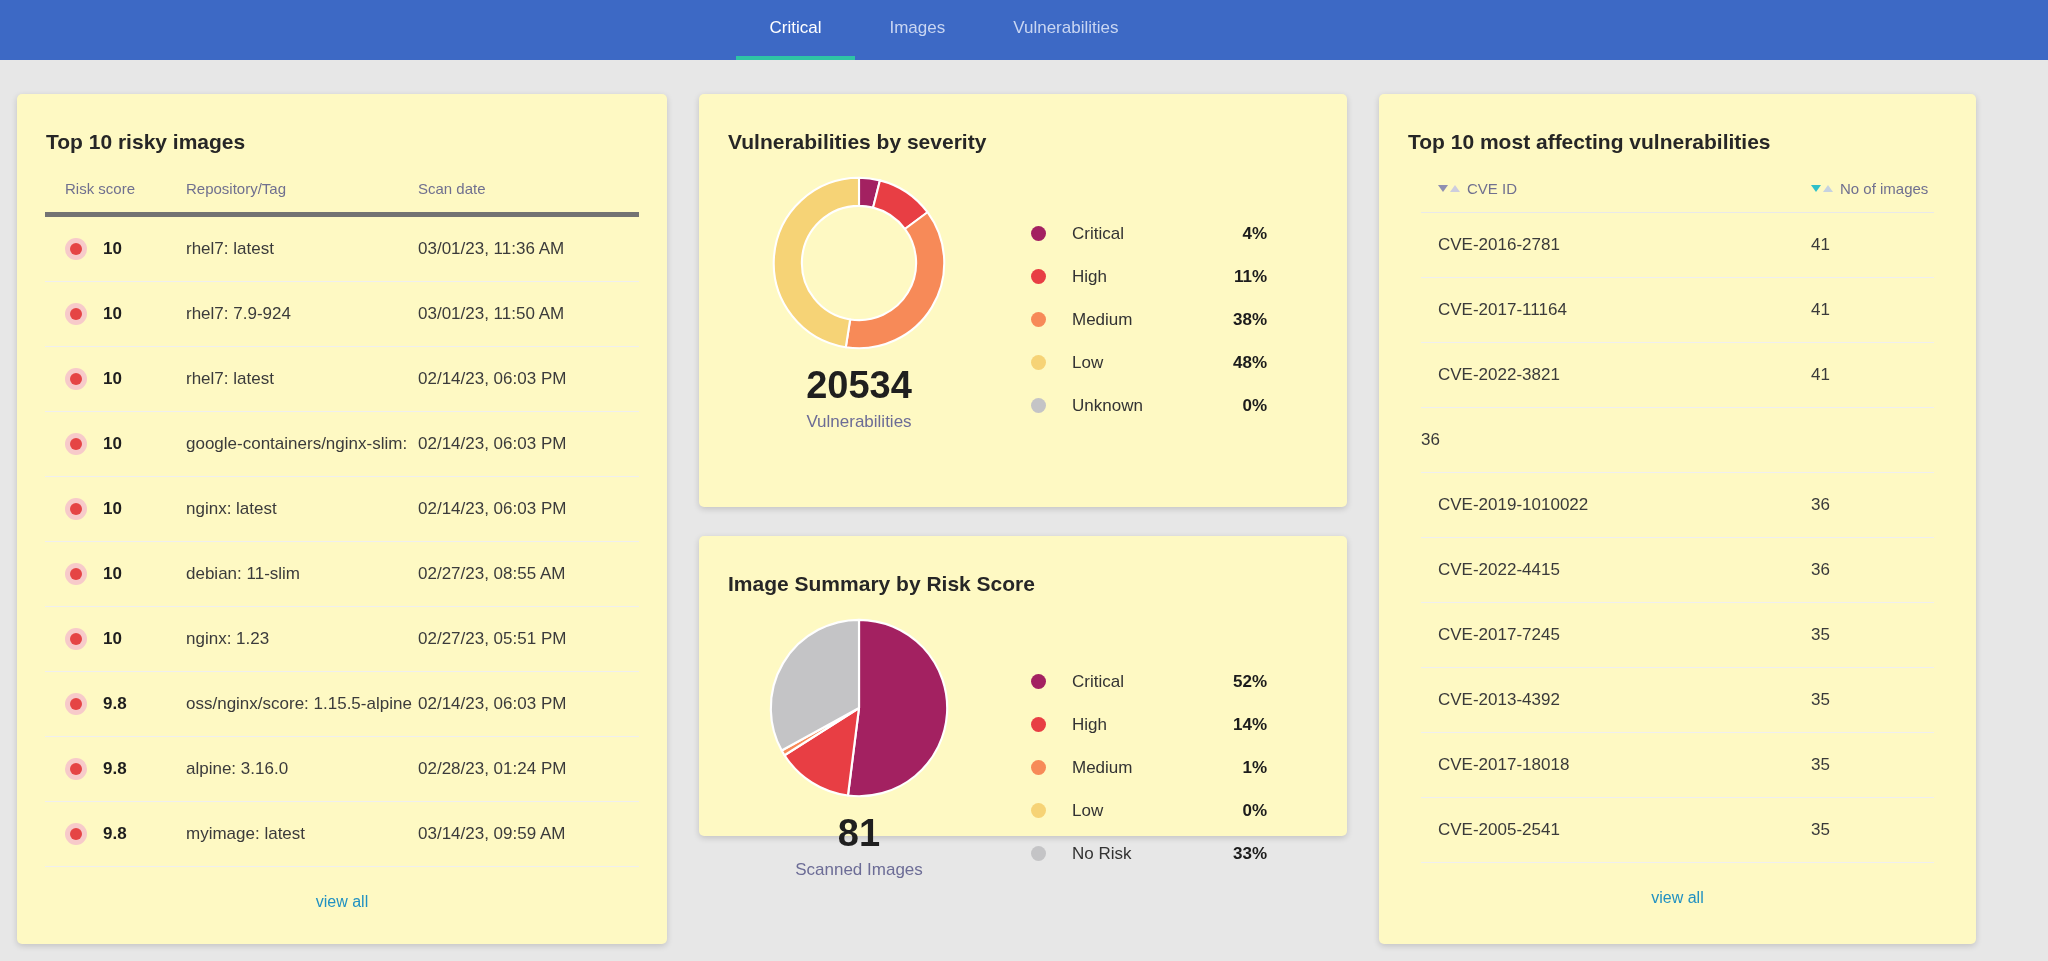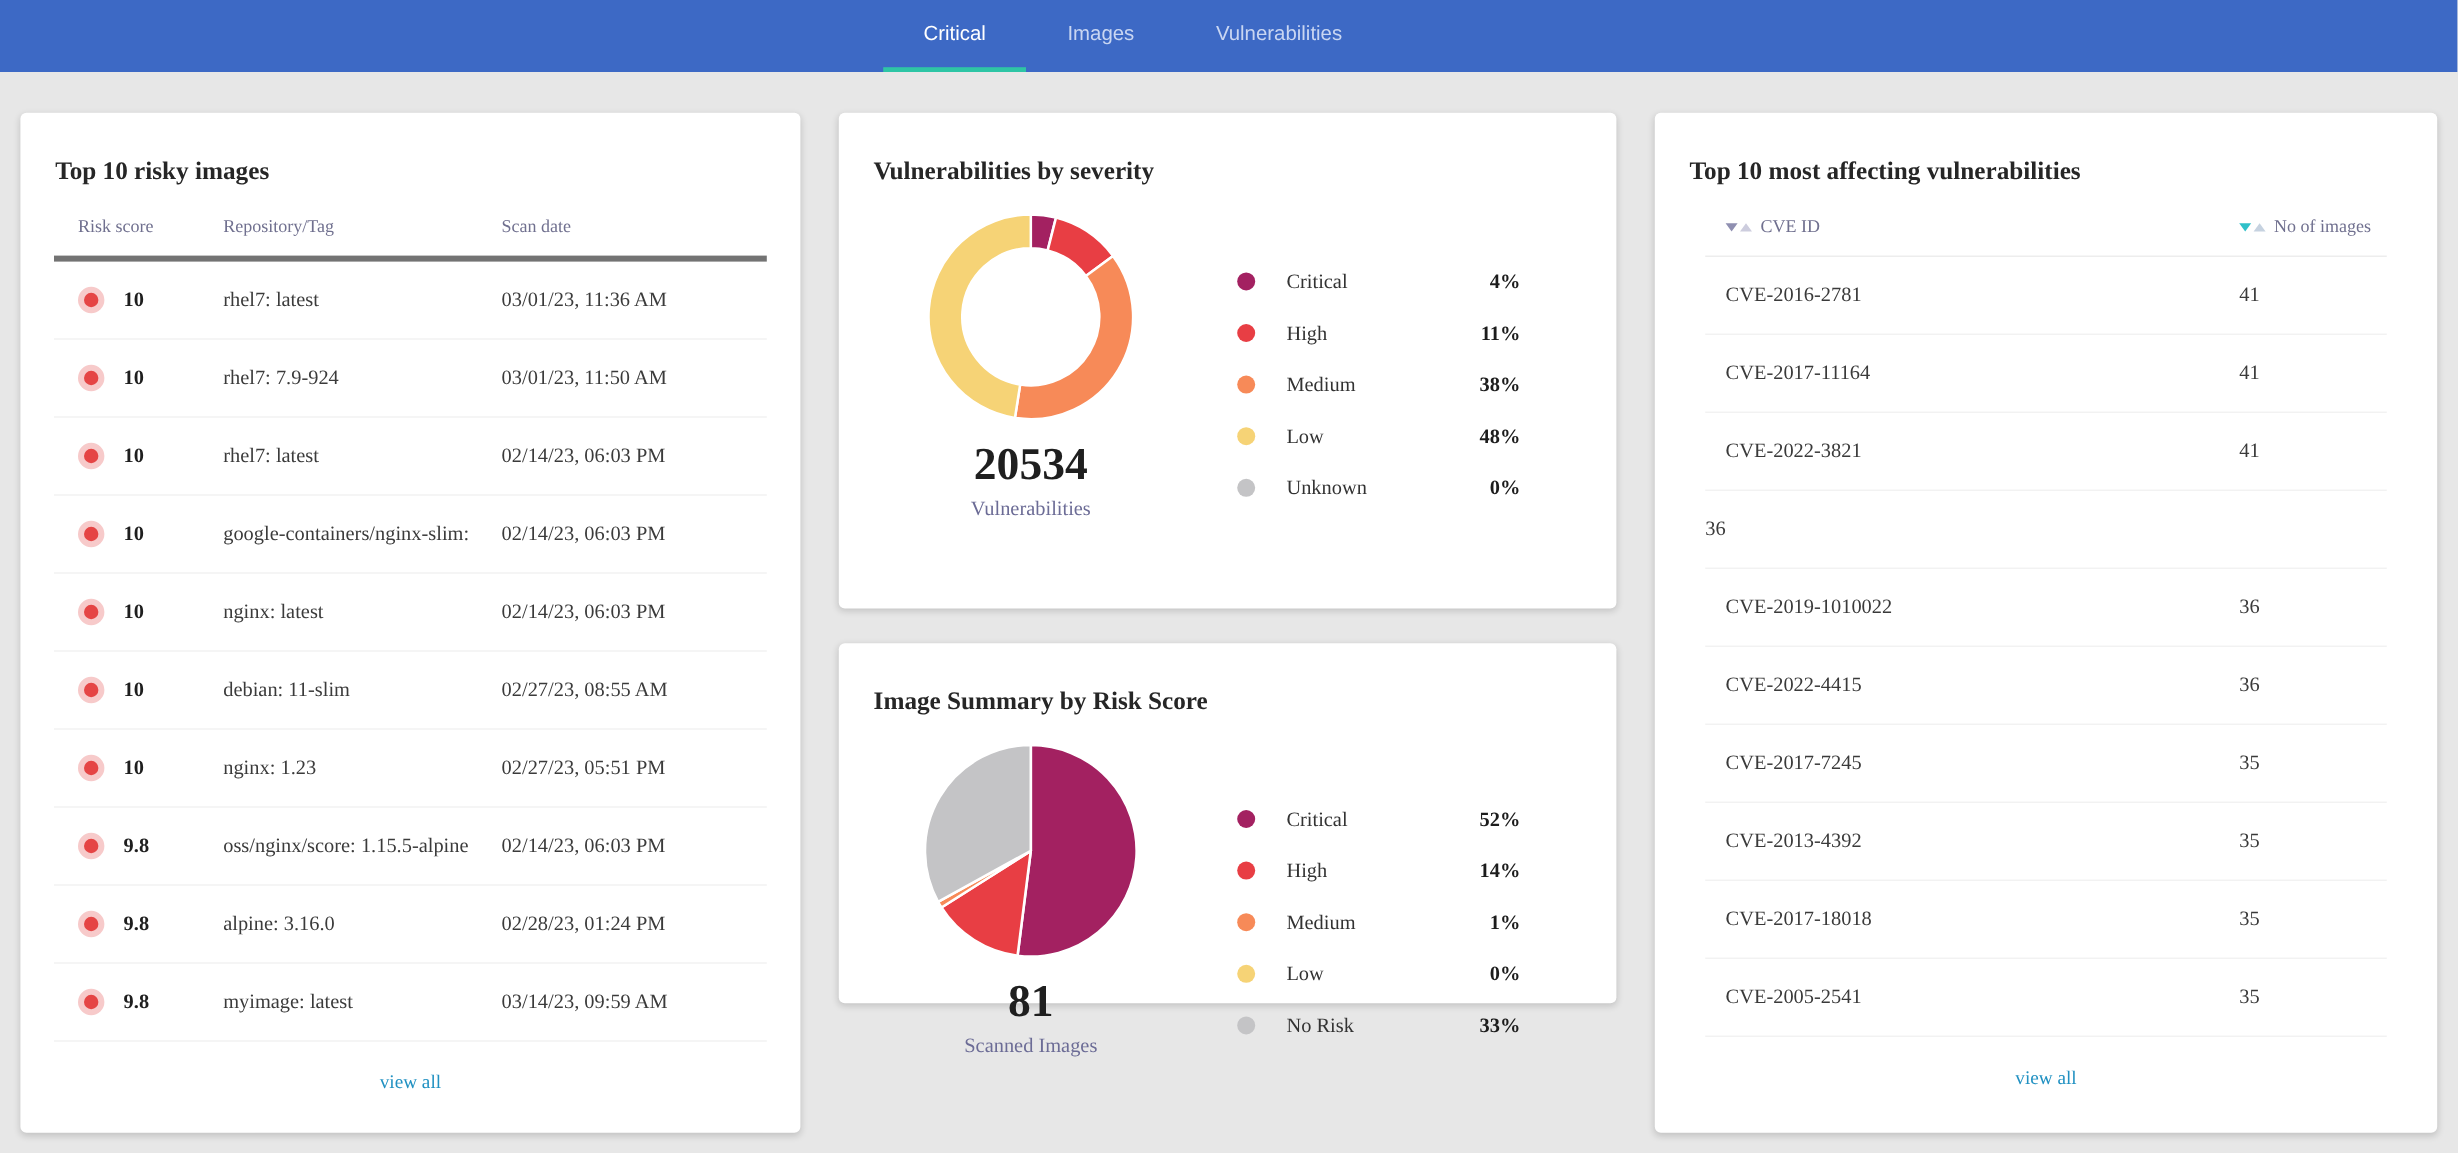--- a/index.html
+++ b/index.html
@@ -23,36 +23,35 @@
     font-size: 17px;
     color: #c9d6f2;
     border-bottom: 4px solid transparent;
     cursor: pointer;
   }
   .tab.active { color: #ffffff; border-bottom-color: var(--accent, #2ec5a5); }
 
   
   .main { display: flex; align-items: flex-start; gap: 32px; padding: 34px 0 0 17px; }
   .card {
-    background: #ffffff;
+    background: #fef9c3;
     border-radius: 5px;
     box-shadow: 0 2px 6px rgba(0,0,0,.16);
-    font-family: Liberation Serif, serif;
   }
   .card h2 {
     font-size: 21px;
     font-weight: 700;
     color: #262626;
     padding: 36px 0 0 29px;
   }
   .left-card  { width: 650px; height: 850px; }
   .mid-col    { width: 648px; display: flex; flex-direction: column; gap: 29px; }
   .chart-card-top { height: 413px; }
   .chart-card-bot { height: 300px; }
-  .right-card { width: 652px; height: 850px; }
+  .right-card { width: 597px; height: 850px; }
 
   
   .tbl { padding: 0 28px; }
   .tbl-header {
     display: grid;
     grid-template-columns: 121px 232px 1fr;
     padding: 26px 0 15px 20px;
     border-bottom: 5px solid #737373;
     font-size: 15px;
     color: #70708f;

